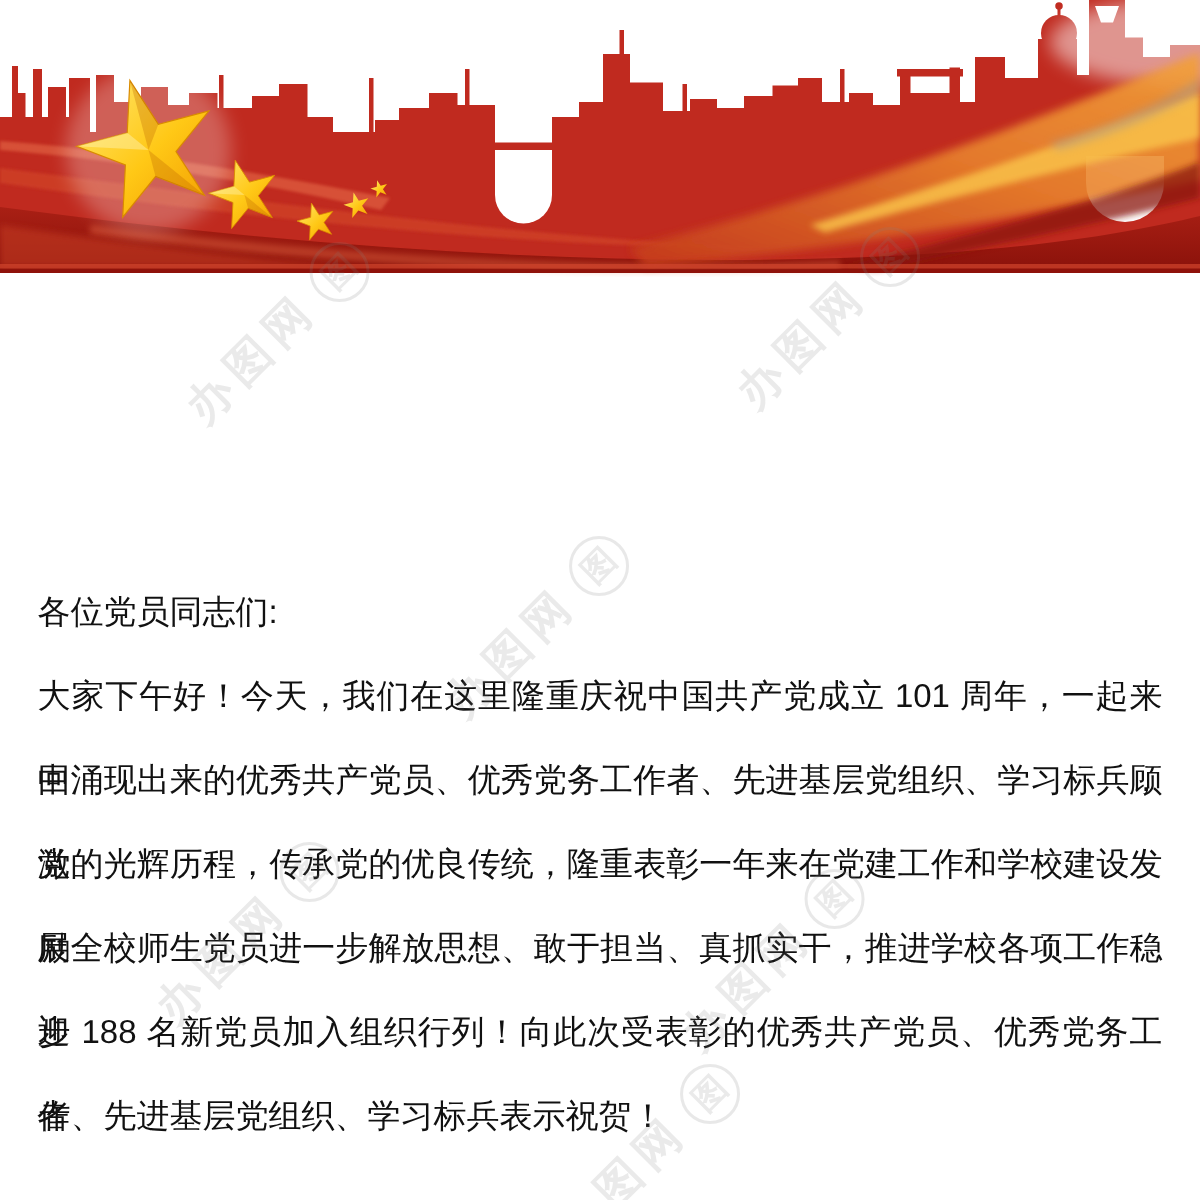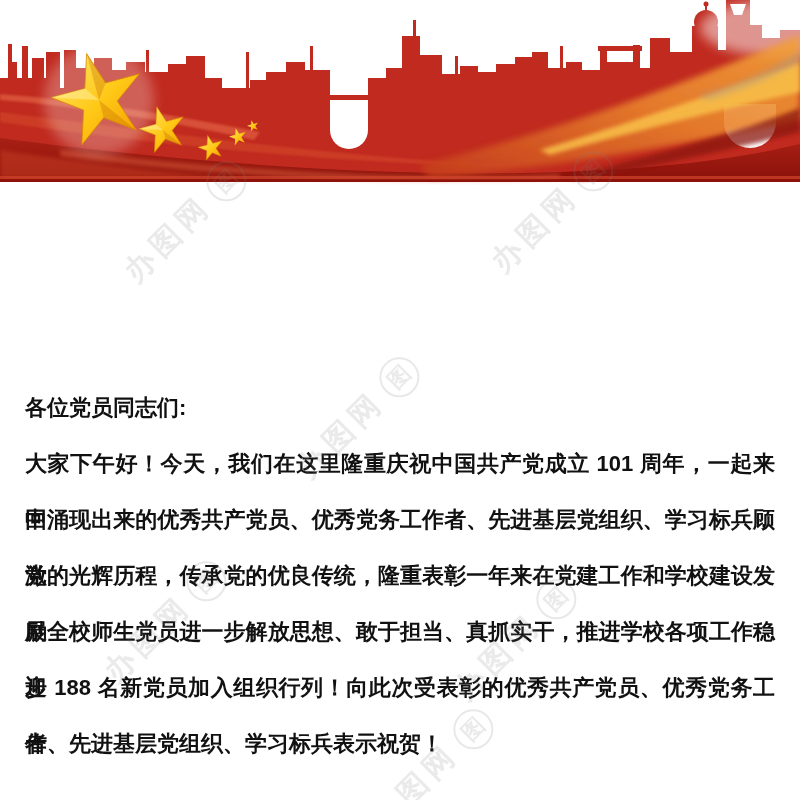--- a/index.html
+++ b/index.html
@@ -13,21 +13,21 @@
       color:rgba(125,125,125,0.16);font-size:30px;letter-spacing:6px;
       transform:translate(-50%,-50%) rotate(-45deg);white-space:nowrap;
       pointer-events:none;z-index:6;font-weight:bold;}
   .wm-logo{width:36px;height:36px;border:2.5px solid rgba(125,125,125,0.18);
       border-radius:50%;display:flex;align-items:center;justify-content:center;
       font-size:22px;letter-spacing:0;flex:0 0 auto;}
 
   
   .doc{position:absolute;left:25px;top:380px;width:750px;z-index:3;
        color:#111;font-size:22px;}
-  .line{height:56px;line-height:56px;white-space:normal;font-weight:bold;}
+  .line{height:56px;line-height:56px;white-space:normal;}
   .just{text-align:justify;text-align-last:justify;}
   .salutation{text-align:left;}
   .lastline{text-align:left;}
 </style>
 </head>
 <body>
 
 <div class="page">
 
   <div class="header">

